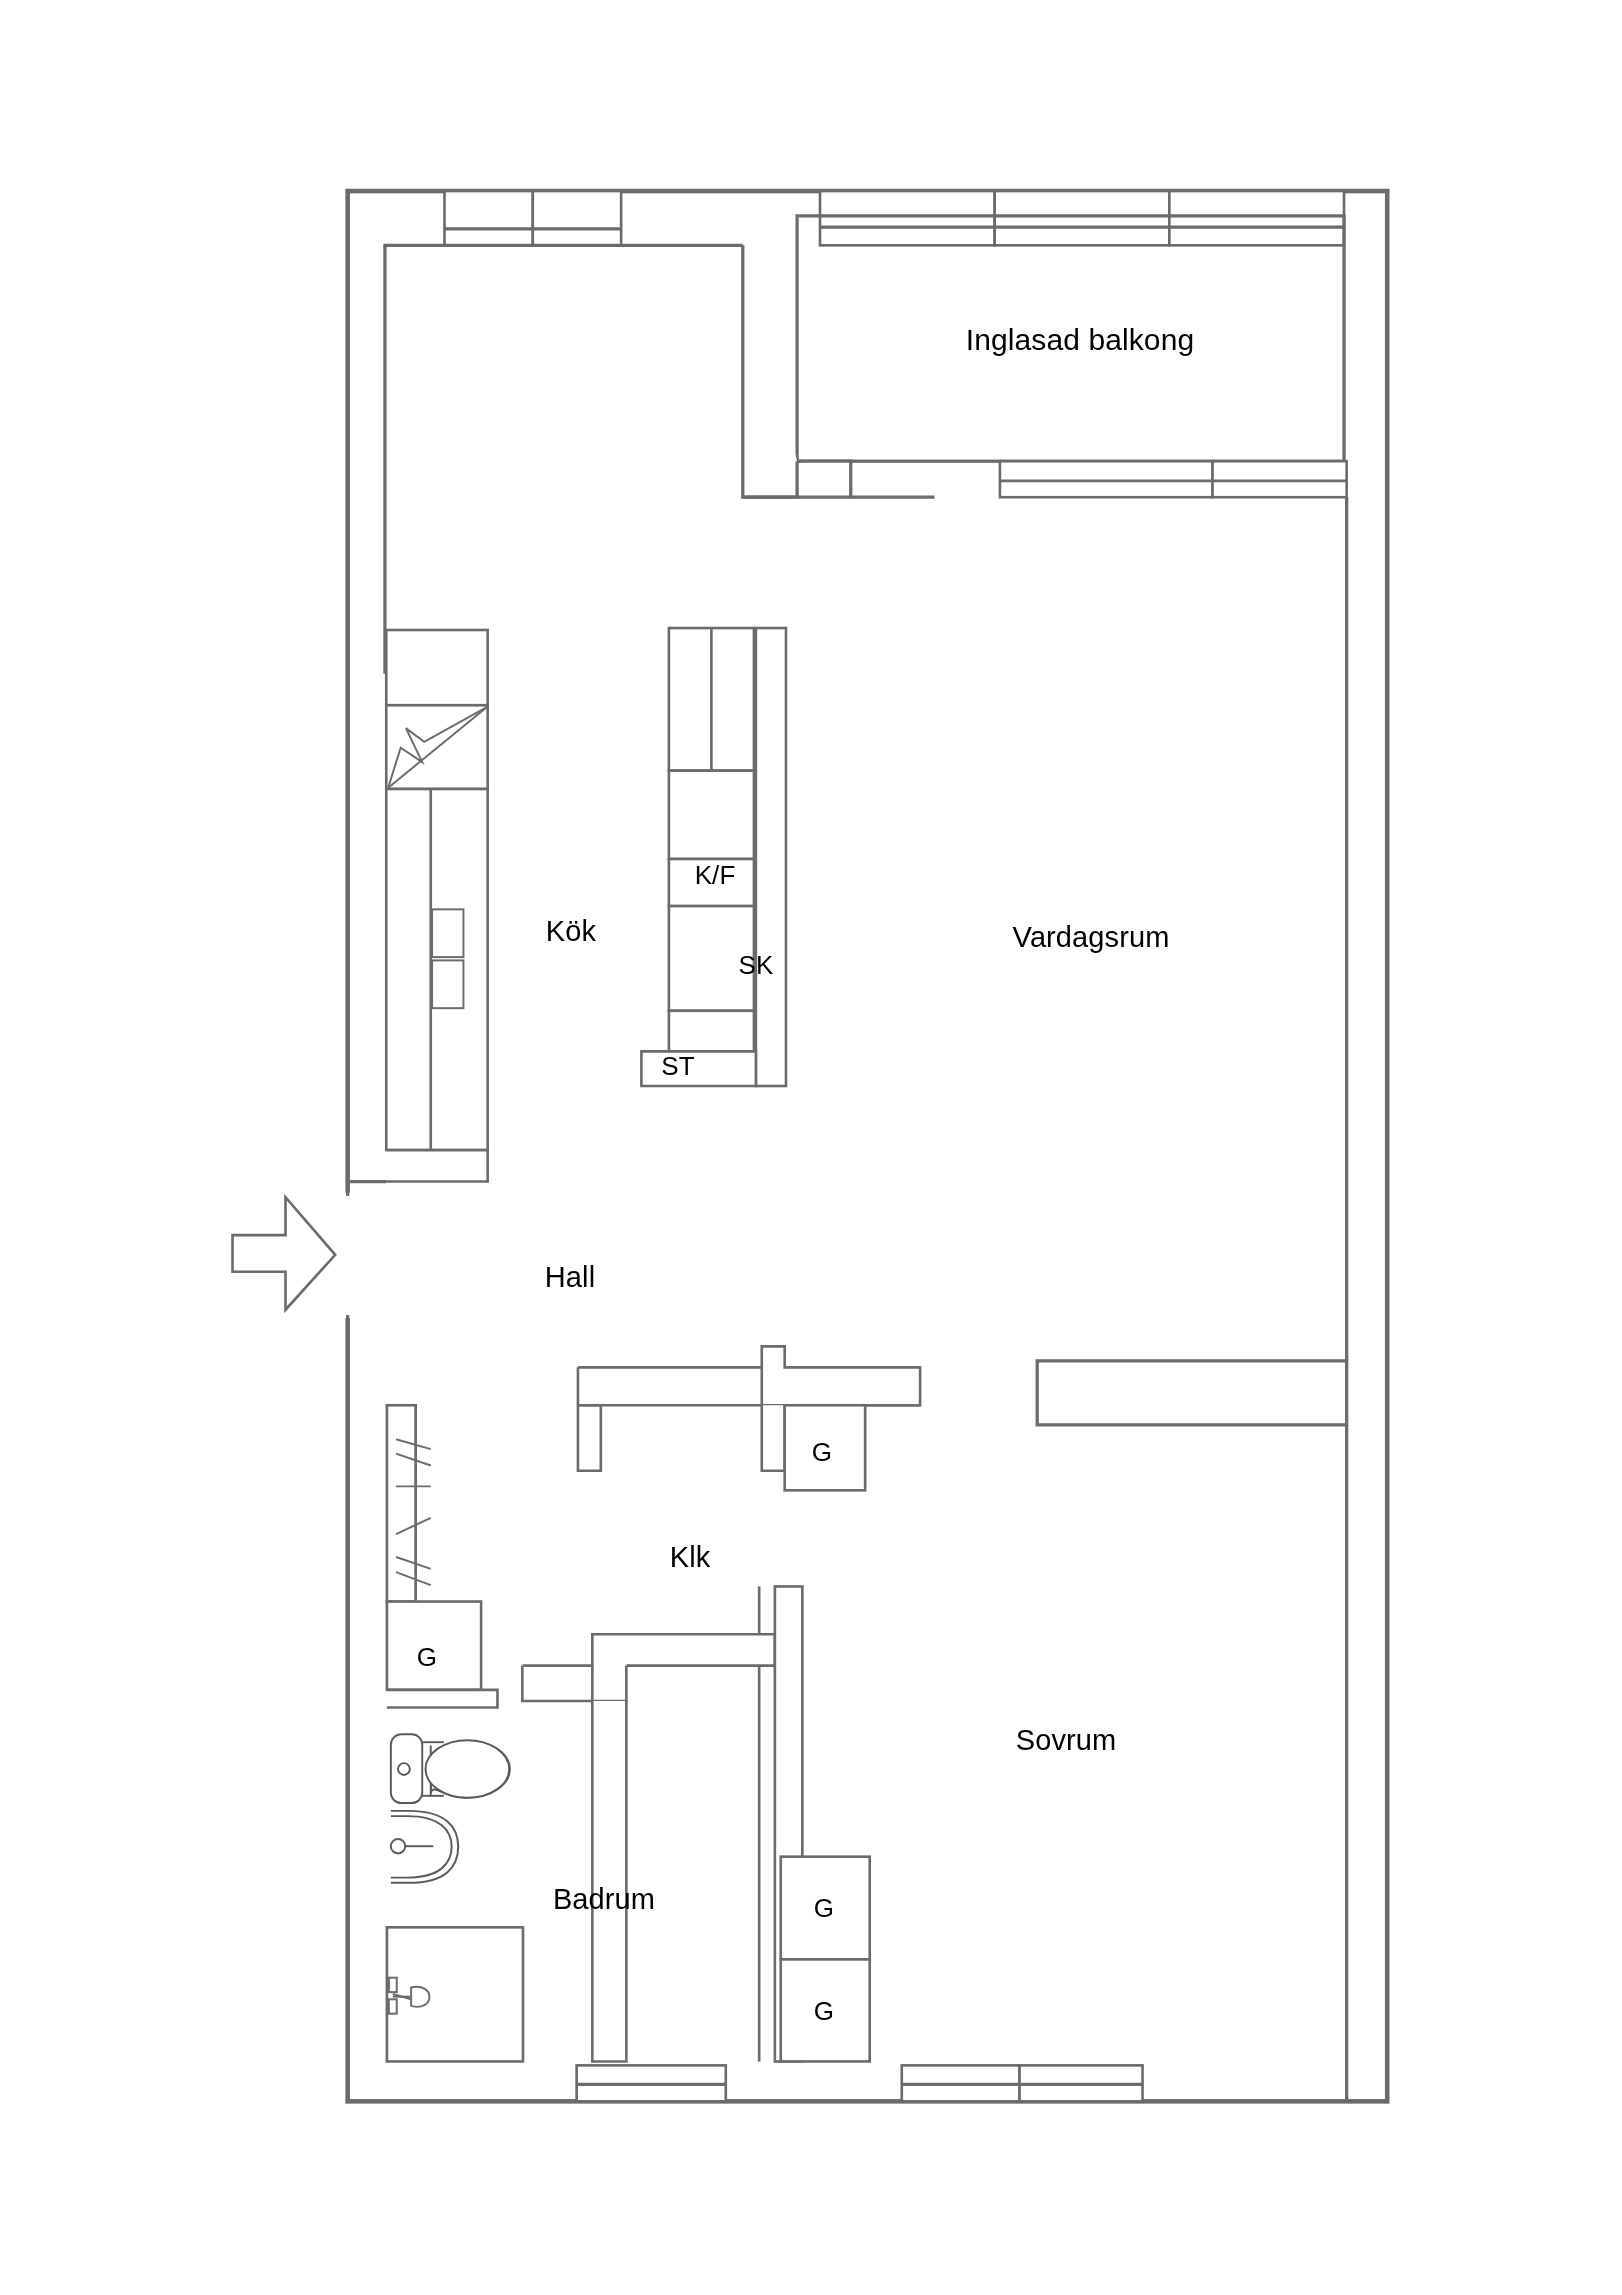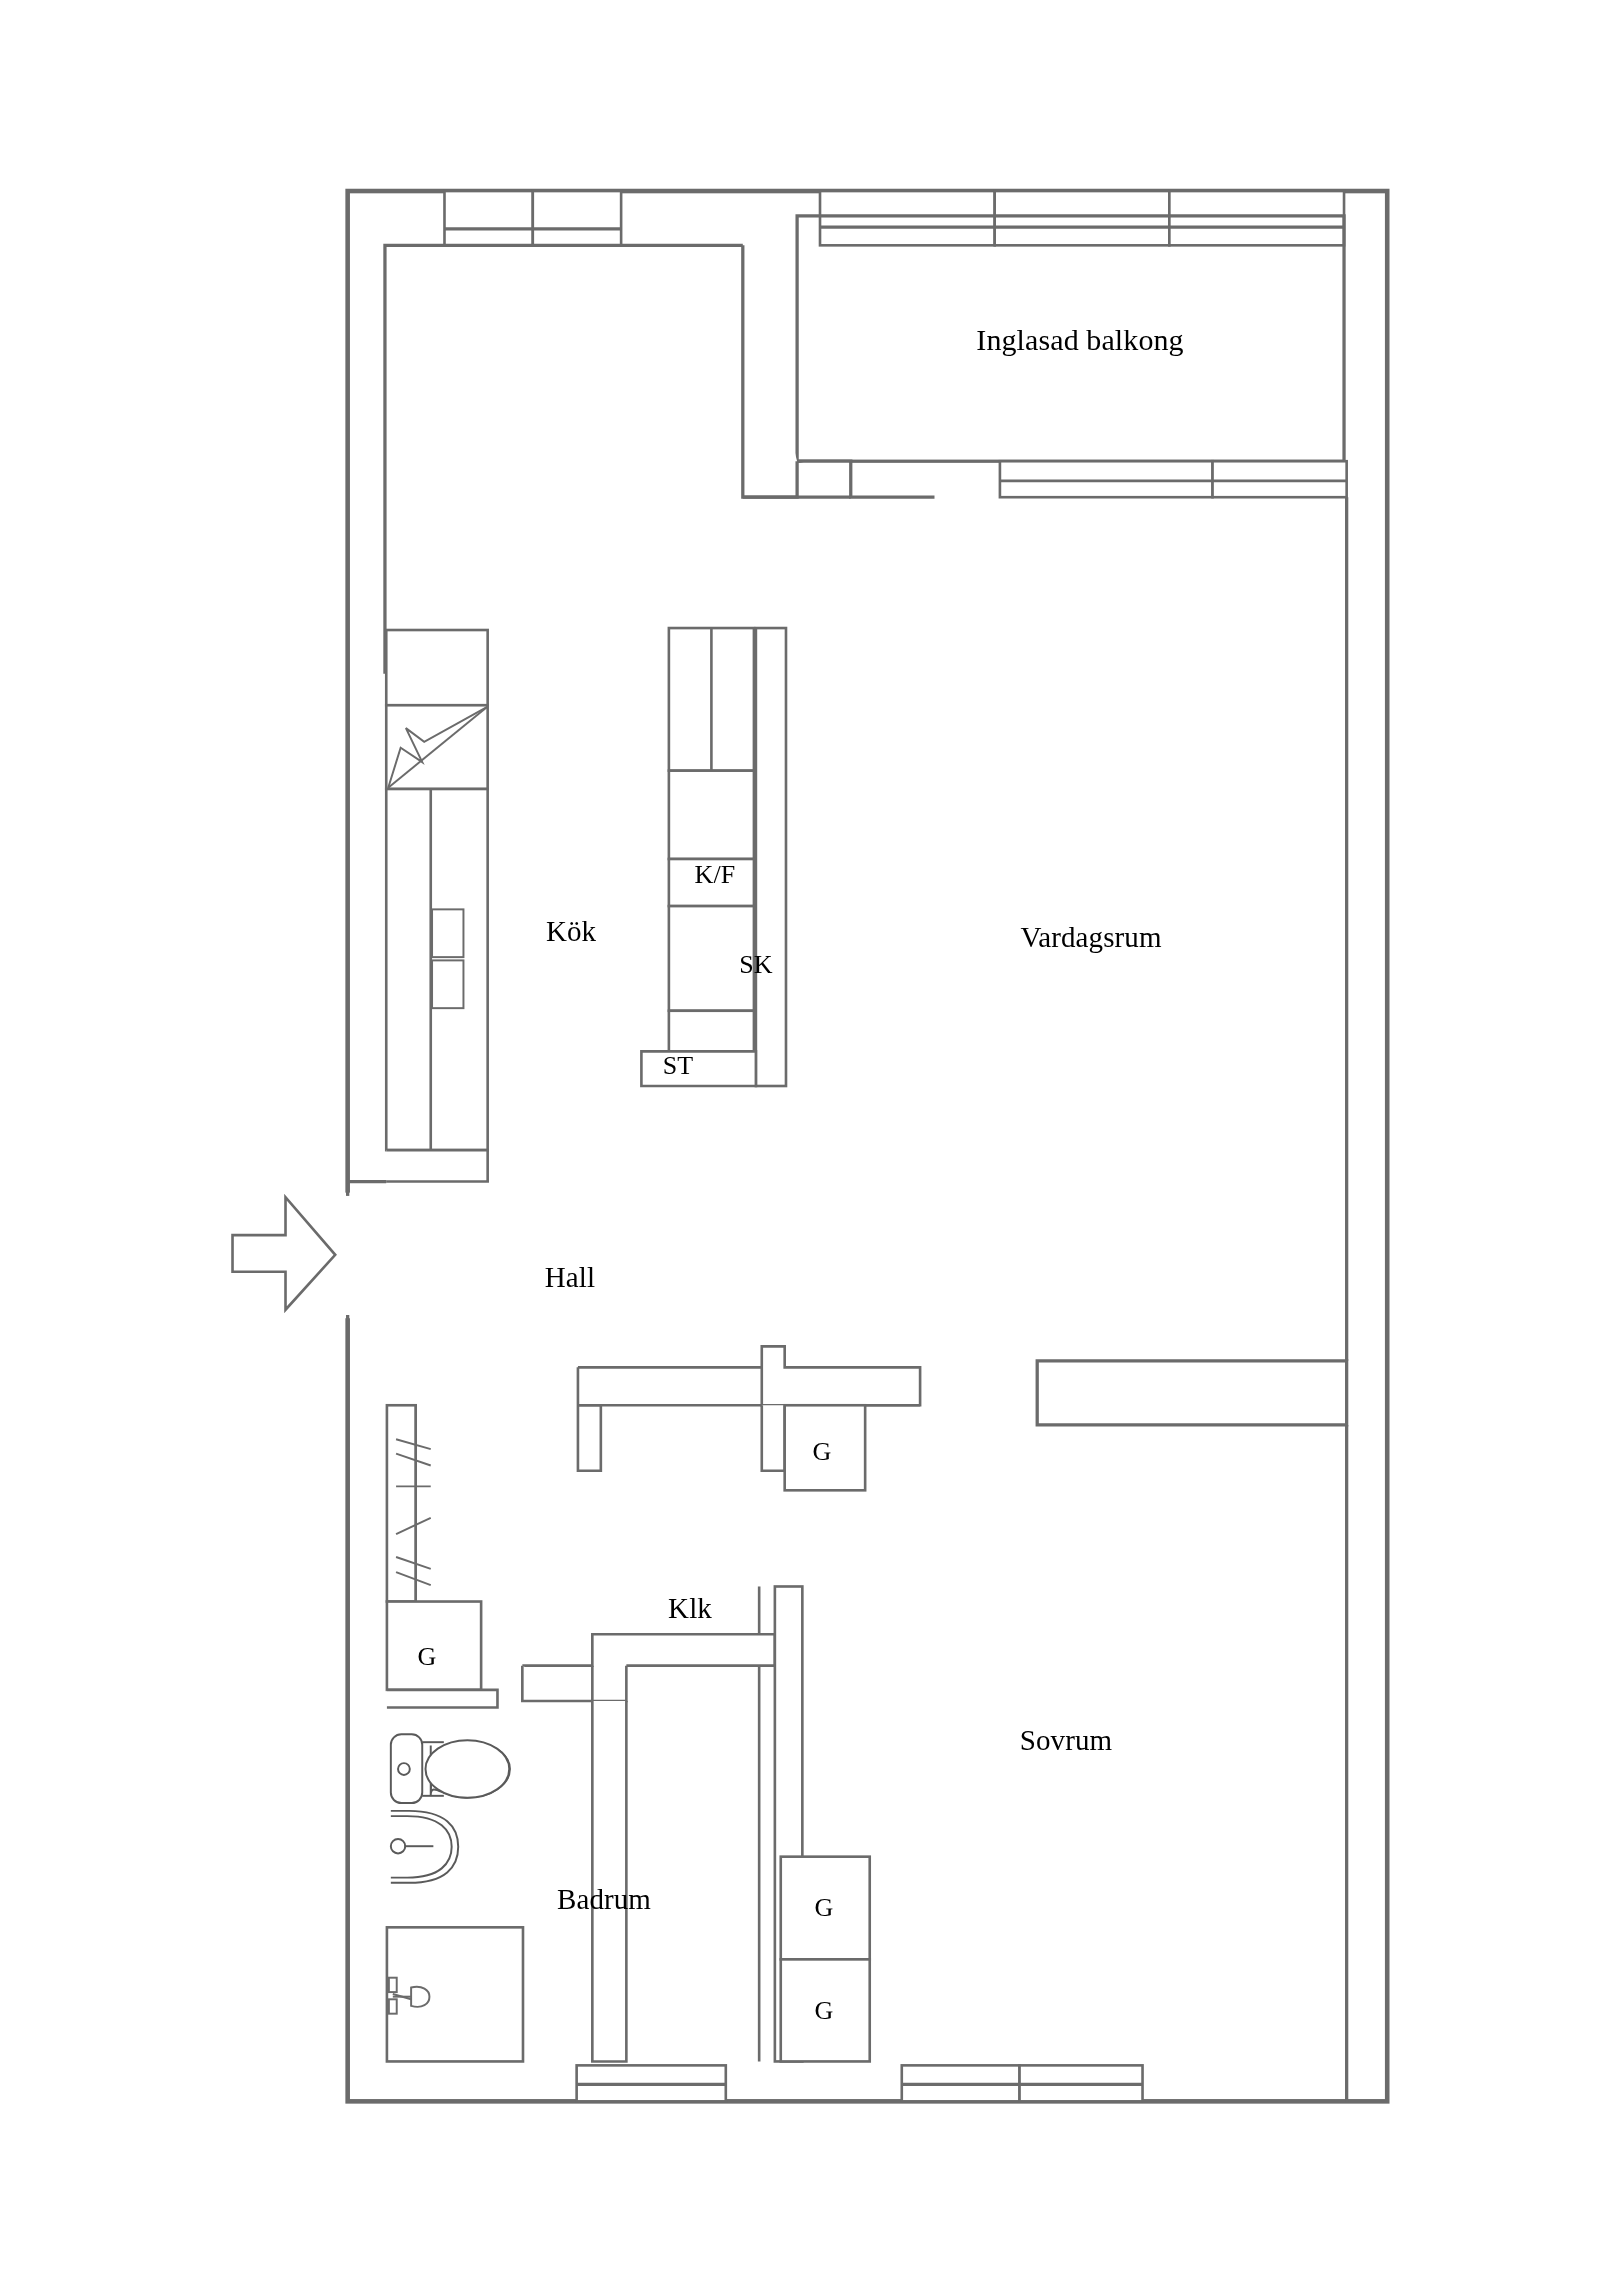--- a/index.html
+++ b/index.html
@@ -22,21 +22,21 @@
   #plan-svg {
     position: absolute;
     top: 0;
     left: 0;
     width: 1623px;
     height: 2295px;
     display: block;
   }
   .room-label {
     position: absolute;
-    font-family: Liberation Serif, serif;
+    font-family: Liberation Sans, sans-serif;
     color: #000000;
     white-space: nowrap;
     transform: translate(-50%, -50%);
     letter-spacing: 0.1px;
   }
   .lbl-lg  { font-size: 30px; }
   .lbl-md  { font-size: 29px; }
   .lbl-sm  { font-size: 26px; text-align: center; }
 </style>
 </head>
@@ -257,21 +257,21 @@
   </svg>
 
   <div class="room-label lbl-lg" style="left:1080px; top:340px;">Inglasad balkong</div>
 
   <div class="room-label lbl-md" style="left:571px; top:931px;">Kök</div>
 
   <div class="room-label lbl-md" style="left:1091px; top:937px;">Vardagsrum</div>
 
   <div class="room-label lbl-md" style="left:570px; top:1277px;">Hall</div>
 
-  <div class="room-label lbl-md" style="left:690px; top:1608px;">Klk</div>
+  <div class="room-label lbl-md" style="left:690px; top:1557px;">Klk</div>
 
   <div class="room-label lbl-md" style="left:1066px; top:1740px;">Sovrum</div>
 
   <div class="room-label lbl-md" style="left:604px; top:1899px;">Badrum</div>
 
   <div class="room-label lbl-sm" style="left:715px; top:875px;">K/F</div>
 
   <div class="room-label lbl-sm" style="left:756px; top:965px;">SK</div>
 
   <div class="room-label lbl-sm" style="left:678px; top:1066px;">ST</div>

